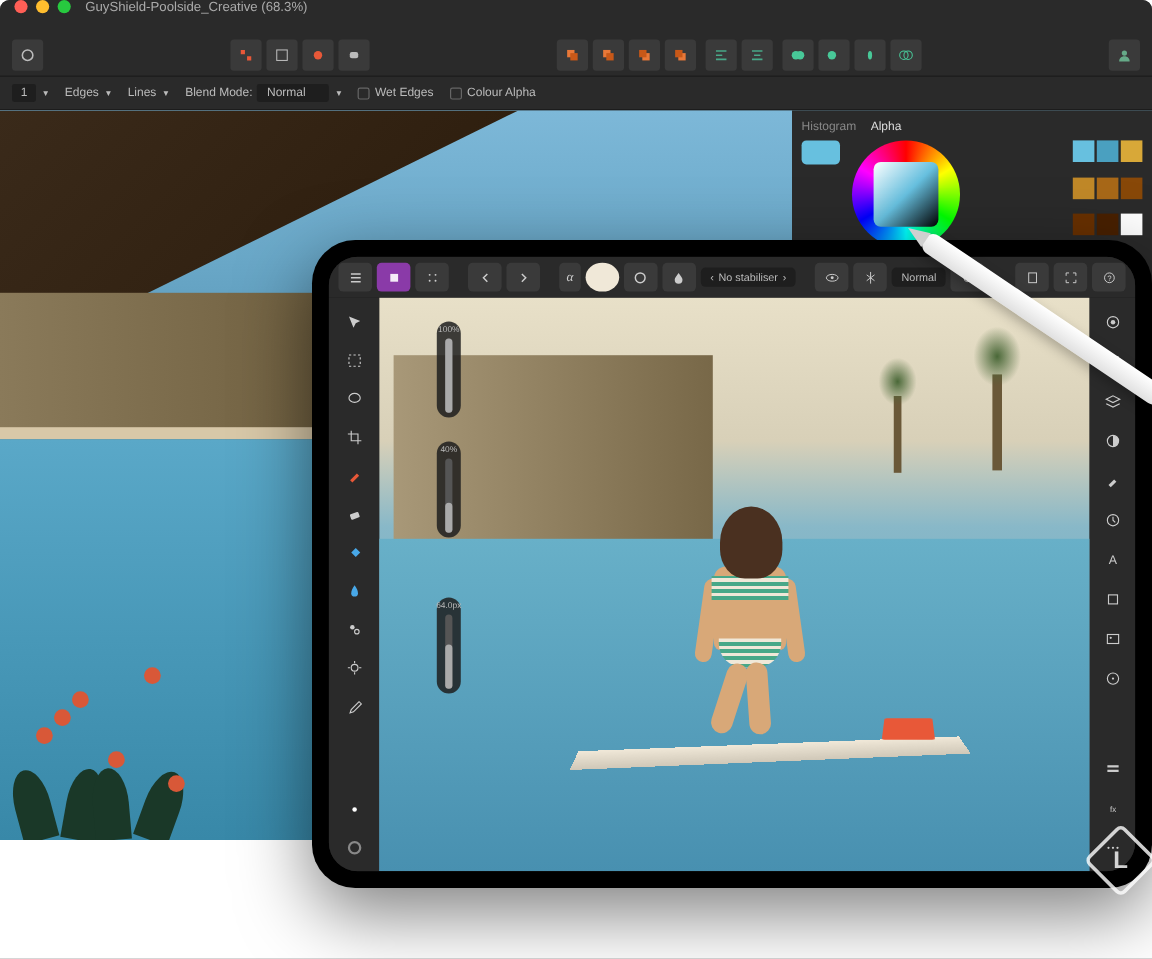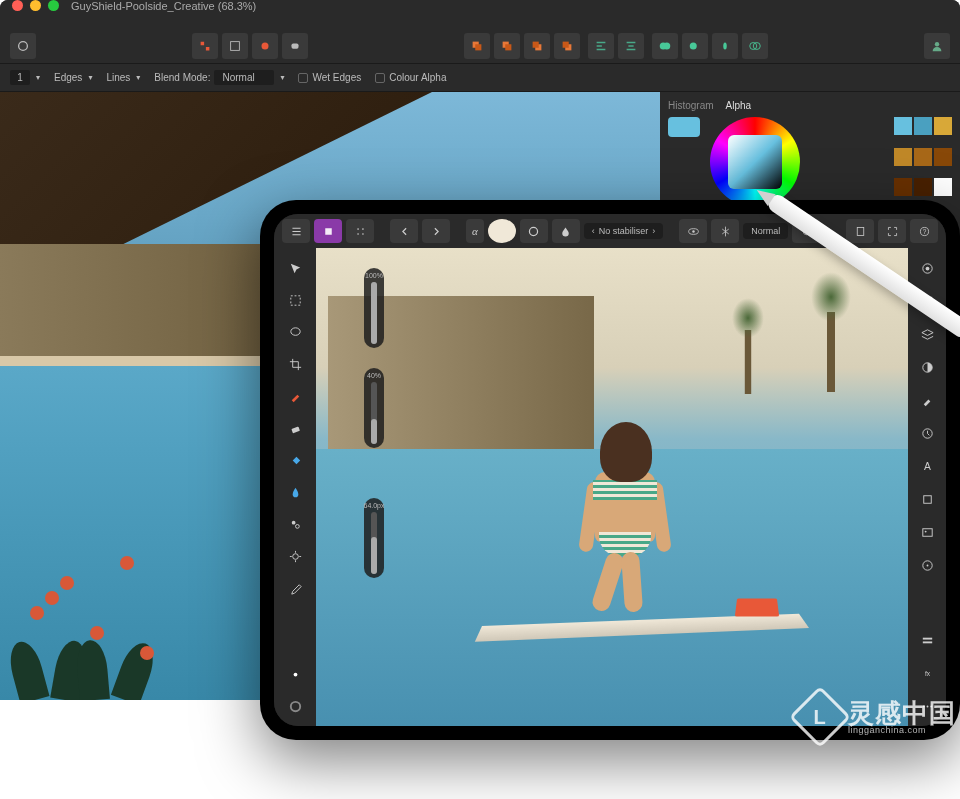--- a/index.html
+++ b/index.html
@@ -599,17 +599,13 @@
     </div>
   </div>
 </div>
 
 <div class="stylus"></div>
 
 <div class="watermark">
   <div class="wm-logo">
       <div class="wm-logo-inner">L</div>
     </div>
-  <div class="wm-text">
-    <span class="wm-main">灵感中国</span>
-    <span class="wm-sub">lingganchina.com</span>
-  </div>
 </div>
 
 </body></html>

